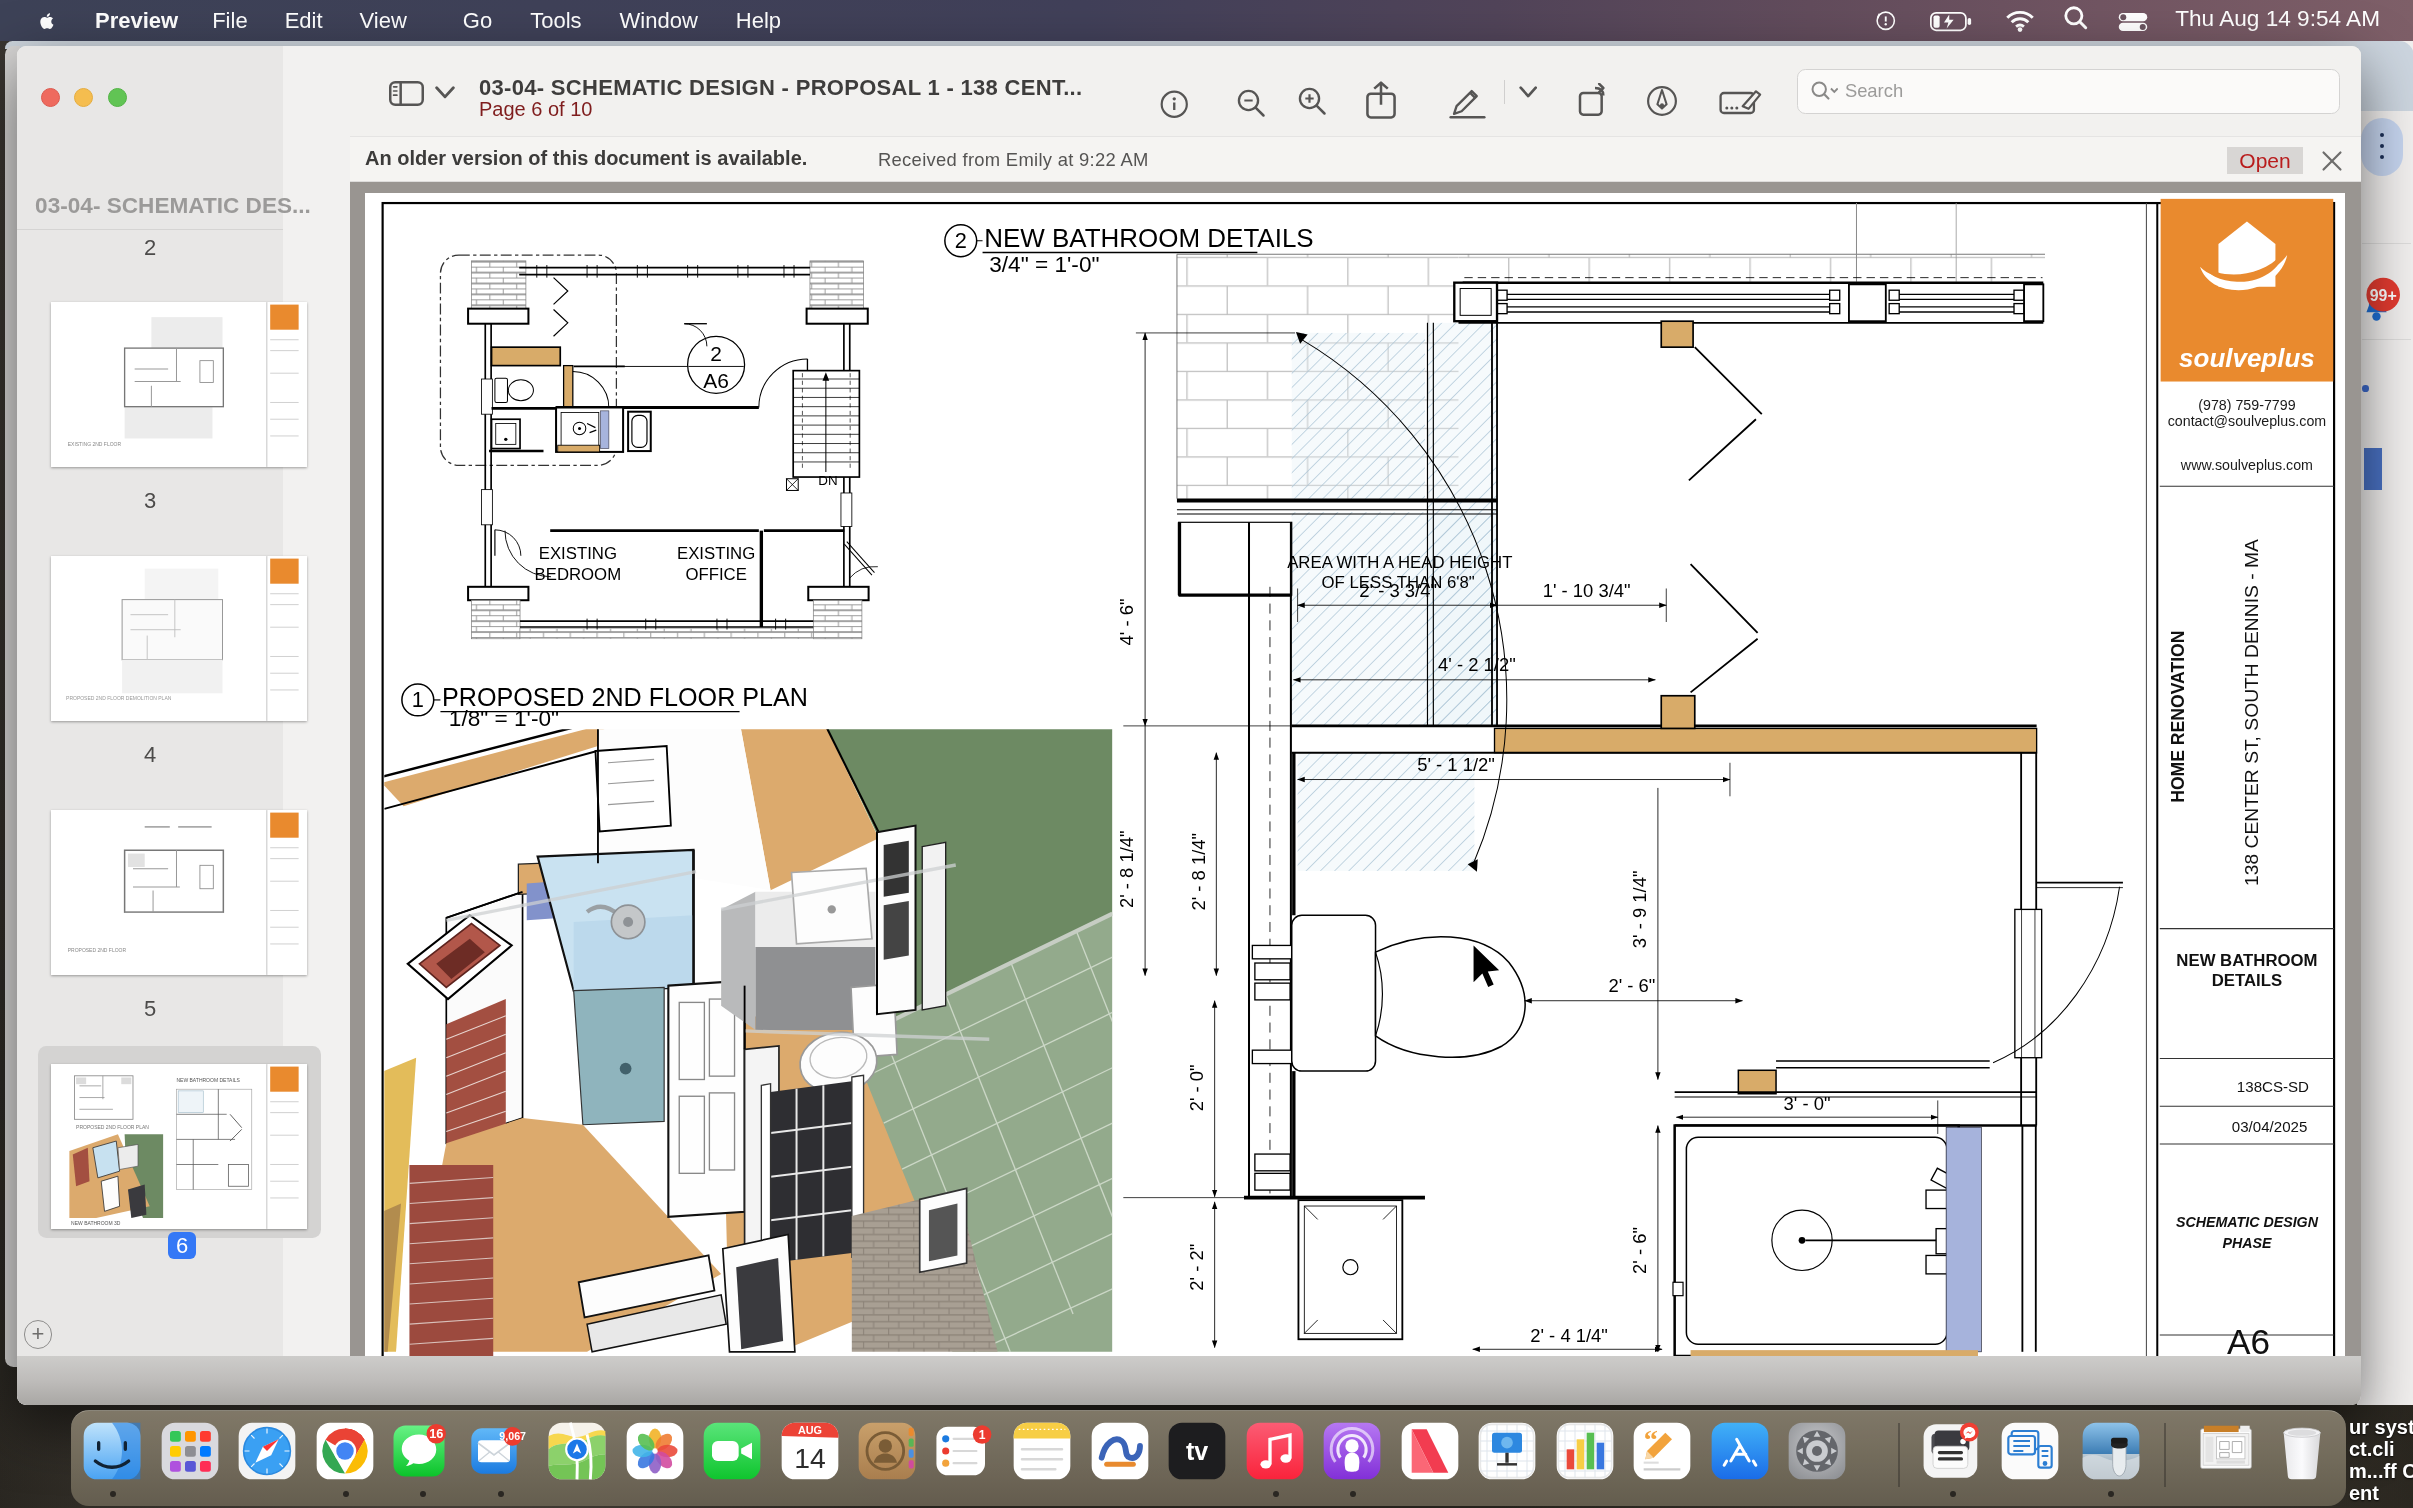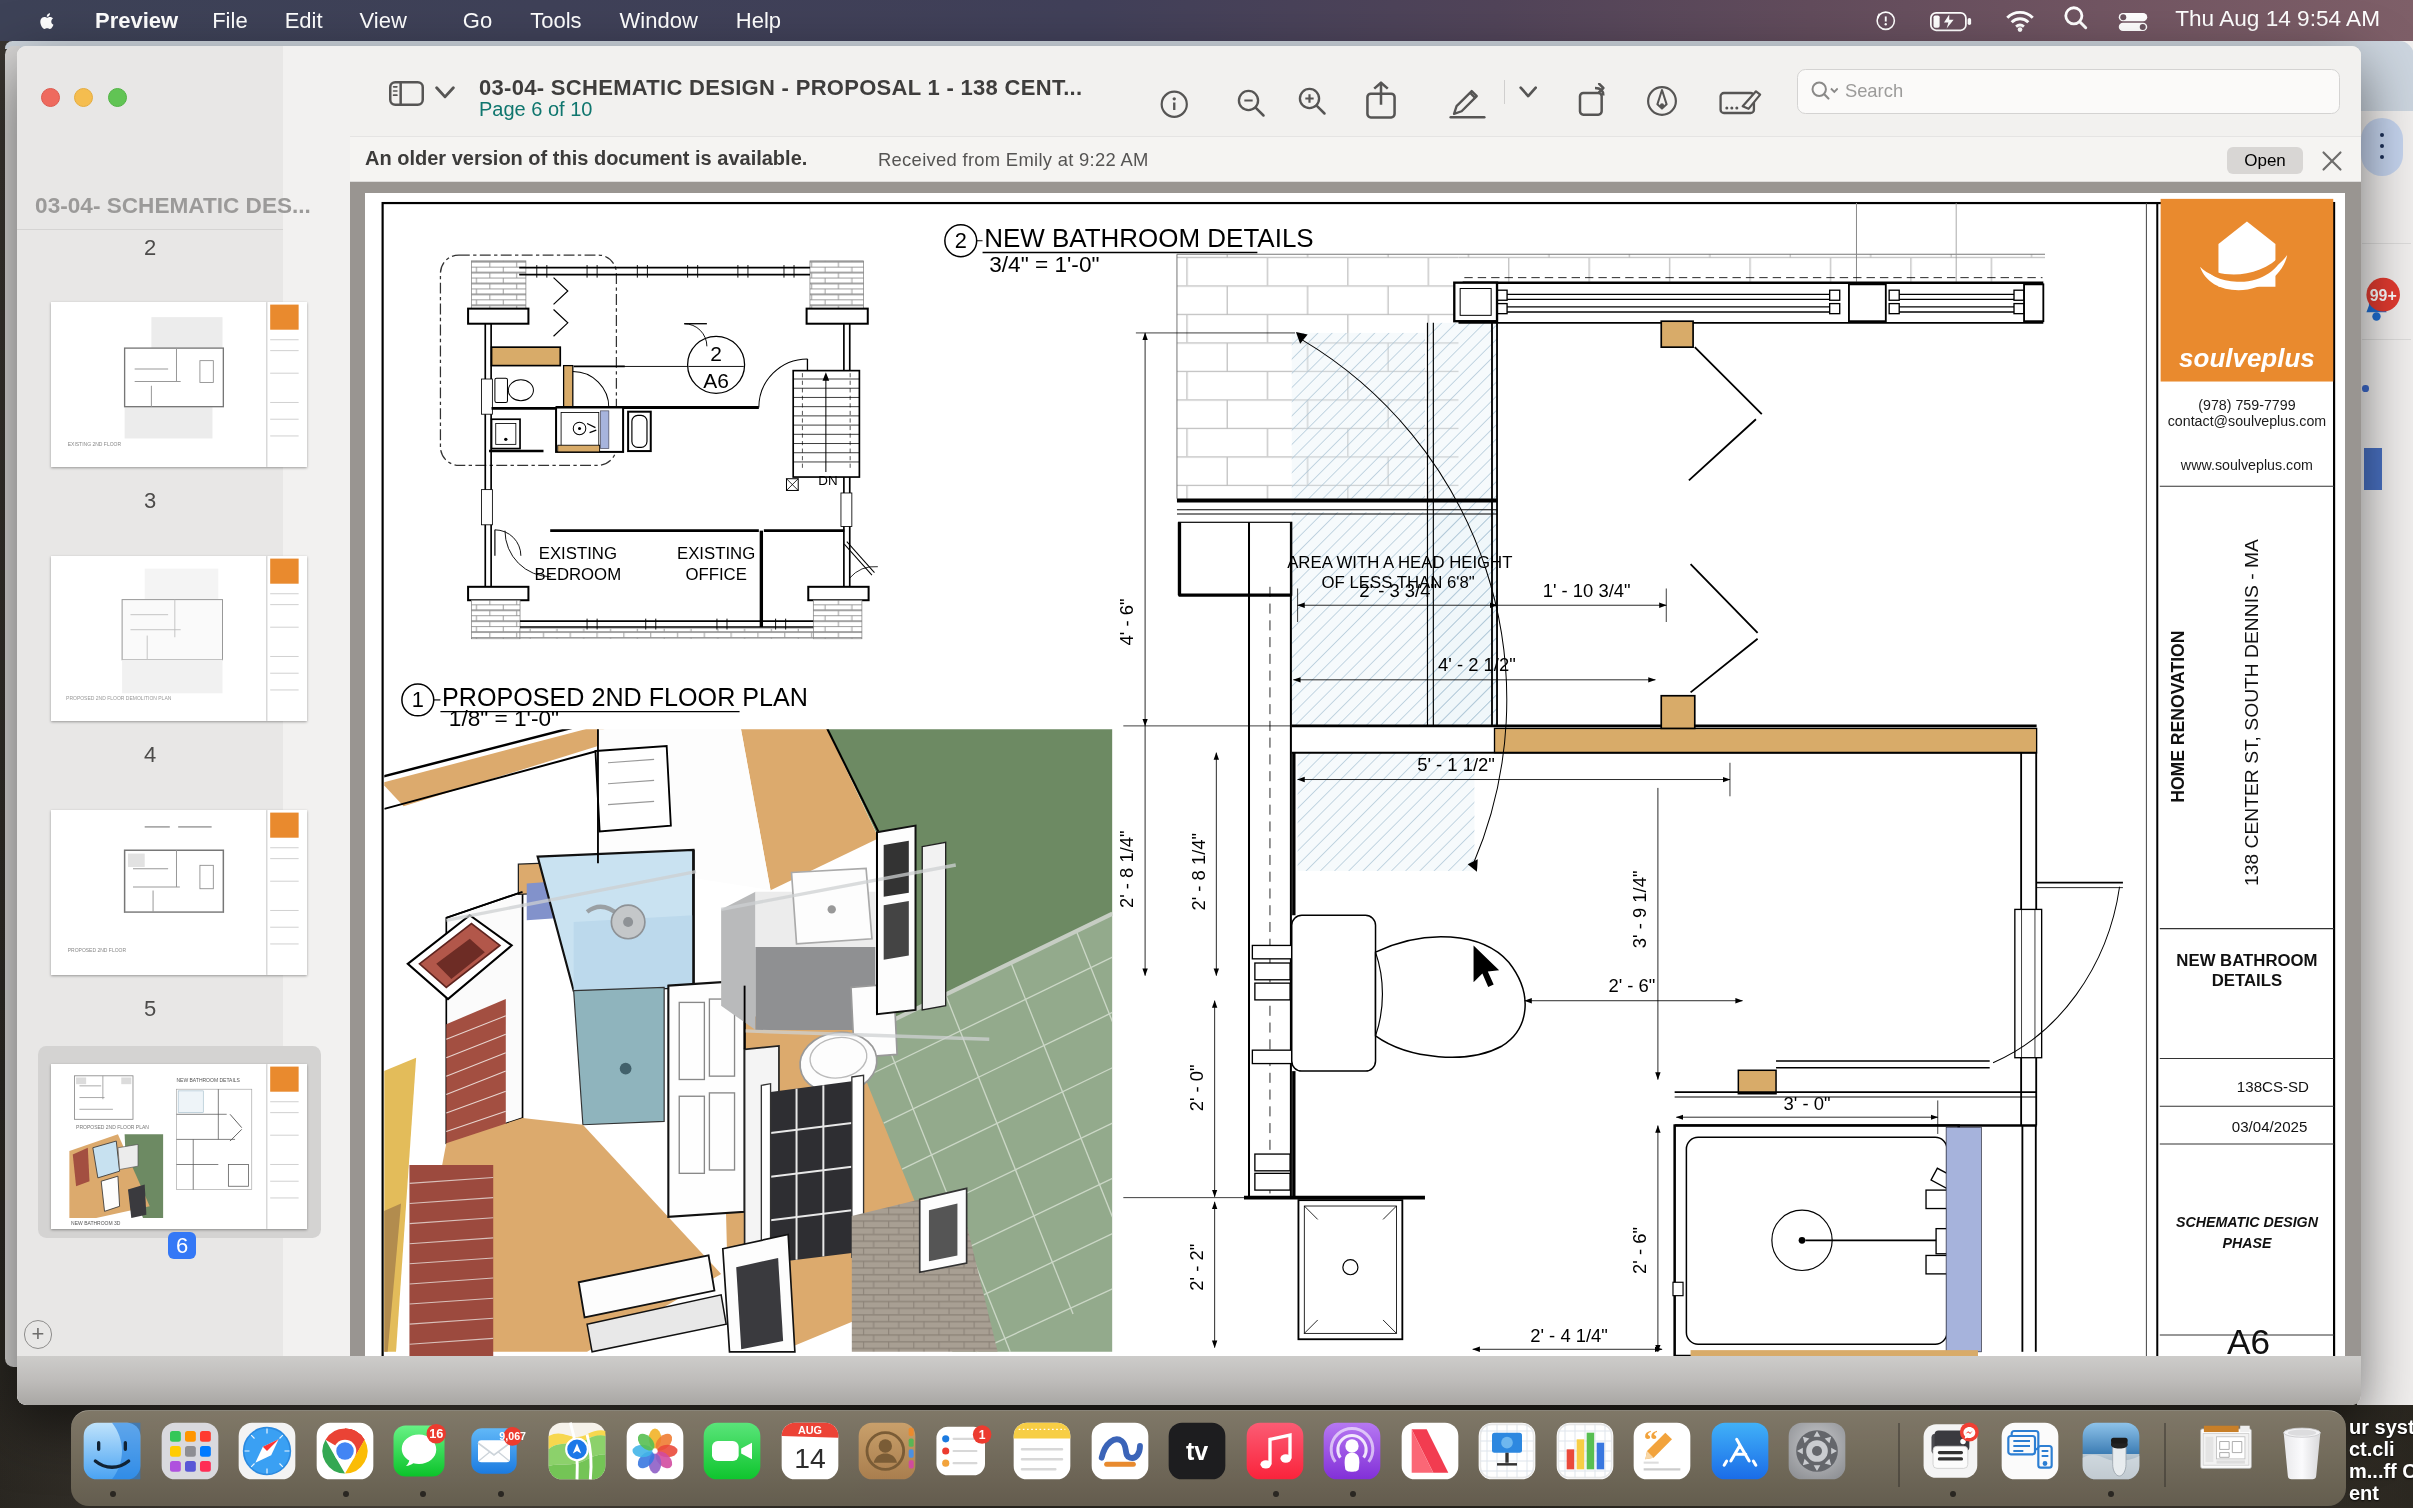--- a/index.html
+++ b/index.html
@@ -33,26 +33,26 @@
 #sbtitle{position:absolute;left:0;top:147px;width:312px;text-align:center;font-size:22.6px;font-weight:bold;color:#9b9a99;white-space:nowrap}
 #sbline{position:absolute;left:0;top:183px;width:100%;height:0.8px;background:#d5d4d3}
 .pnum{position:absolute;width:100%;text-align:center;font-size:22px;color:#4c4b4a}
 .thumb{position:absolute;left:34px;width:256px;height:165px;background:#fff;box-shadow:0 0.8px 2.5px rgba(0,0,0,.35)}
 #sel{position:absolute;left:21px;top:1000px;width:283px;height:192px;background:#d4d3d2;border-radius:8.4px}
 #badge6{position:absolute;left:151px;top:1186px;width:28px;height:27px;background:#3478f6;border-radius:5.9px;color:#fff;font-size:22px;text-align:center;line-height:27px}
 #plus{position:absolute;left:6.7px;top:1274px;width:28.5px;height:28.5px;border-radius:50%;border:1.7px solid #8e8d8c;color:#6e6d6c;font-size:22px;text-align:center;line-height:26px}
 
 .ticon{position:absolute}
 #ttl{position:absolute;left:129px;top:28.5px;font-size:22px;letter-spacing:0.3px;font-weight:bold;color:#3e3d3c;white-space:nowrap}
-#pg6{position:absolute;left:129px;top:52px;font-size:20px;color:#0f766e}
+#pg6{position:absolute;left:129px;top:52px;font-size:20px;color:#7f1d1d}
 #searchf{position:absolute;left:1447px;top:22.6px;width:543px;height:45px;border-radius:8.4px;background:#fbfaf9;border:0.8px solid #d4d3d2;display:flex;align-items:center;color:#9c9b9a;font-size:18.4px}
 
 #ntext{position:absolute;left:15px;top:10px;font-size:20px;font-weight:bold;color:#3c3b3a}
 #ntext2{position:absolute;left:528px;top:11.7px;font-size:18.4px;letter-spacing:0.3px;color:#555453}
-#openbtn{position:absolute;left:1877px;top:10px;width:76px;height:27px;background:#d8d6d4;border-radius:6px;font-size:17px;color:#000000;text-align:center;line-height:27px}
+#openbtn{position:absolute;left:1877px;top:10px;width:76px;height:27px;background:#d8d6d4;border-radius:0;font-size:21px;color:#b91c1c;text-align:center;line-height:27px}
 
 #dock{position:absolute;left:71px;top:1410px;width:2275px;height:96px;border-radius:18px;background:linear-gradient(180deg,rgba(133,125,108,.95),rgba(103,96,81,.95));border-top:0.8px solid rgba(255,255,255,.25)}
 .dicon{position:absolute;top:10px;width:60px;height:60px}
 .ddot{position:absolute;top:80px;width:5.9px;height:5.9px;border-radius:50%;background:#2a2722}
 .dsep{position:absolute;top:11.7px;width:1.7px;height:64px;background:rgba(40,38,34,.4)}
 #dtext{position:absolute;left:2349px;top:1416px;width:91px;color:#fff;font-weight:bold;font-size:20px;line-height:22px;text-shadow:0 0.8px 1.7px rgba(0,0,0,.8);white-space:nowrap;overflow:hidden}
 </style></head>
 <body>
 <div id="menubar">
   <svg class="it" style="margin-left:39px;margin-right:0" width="17" height="20" viewBox="0 0 20 24">

